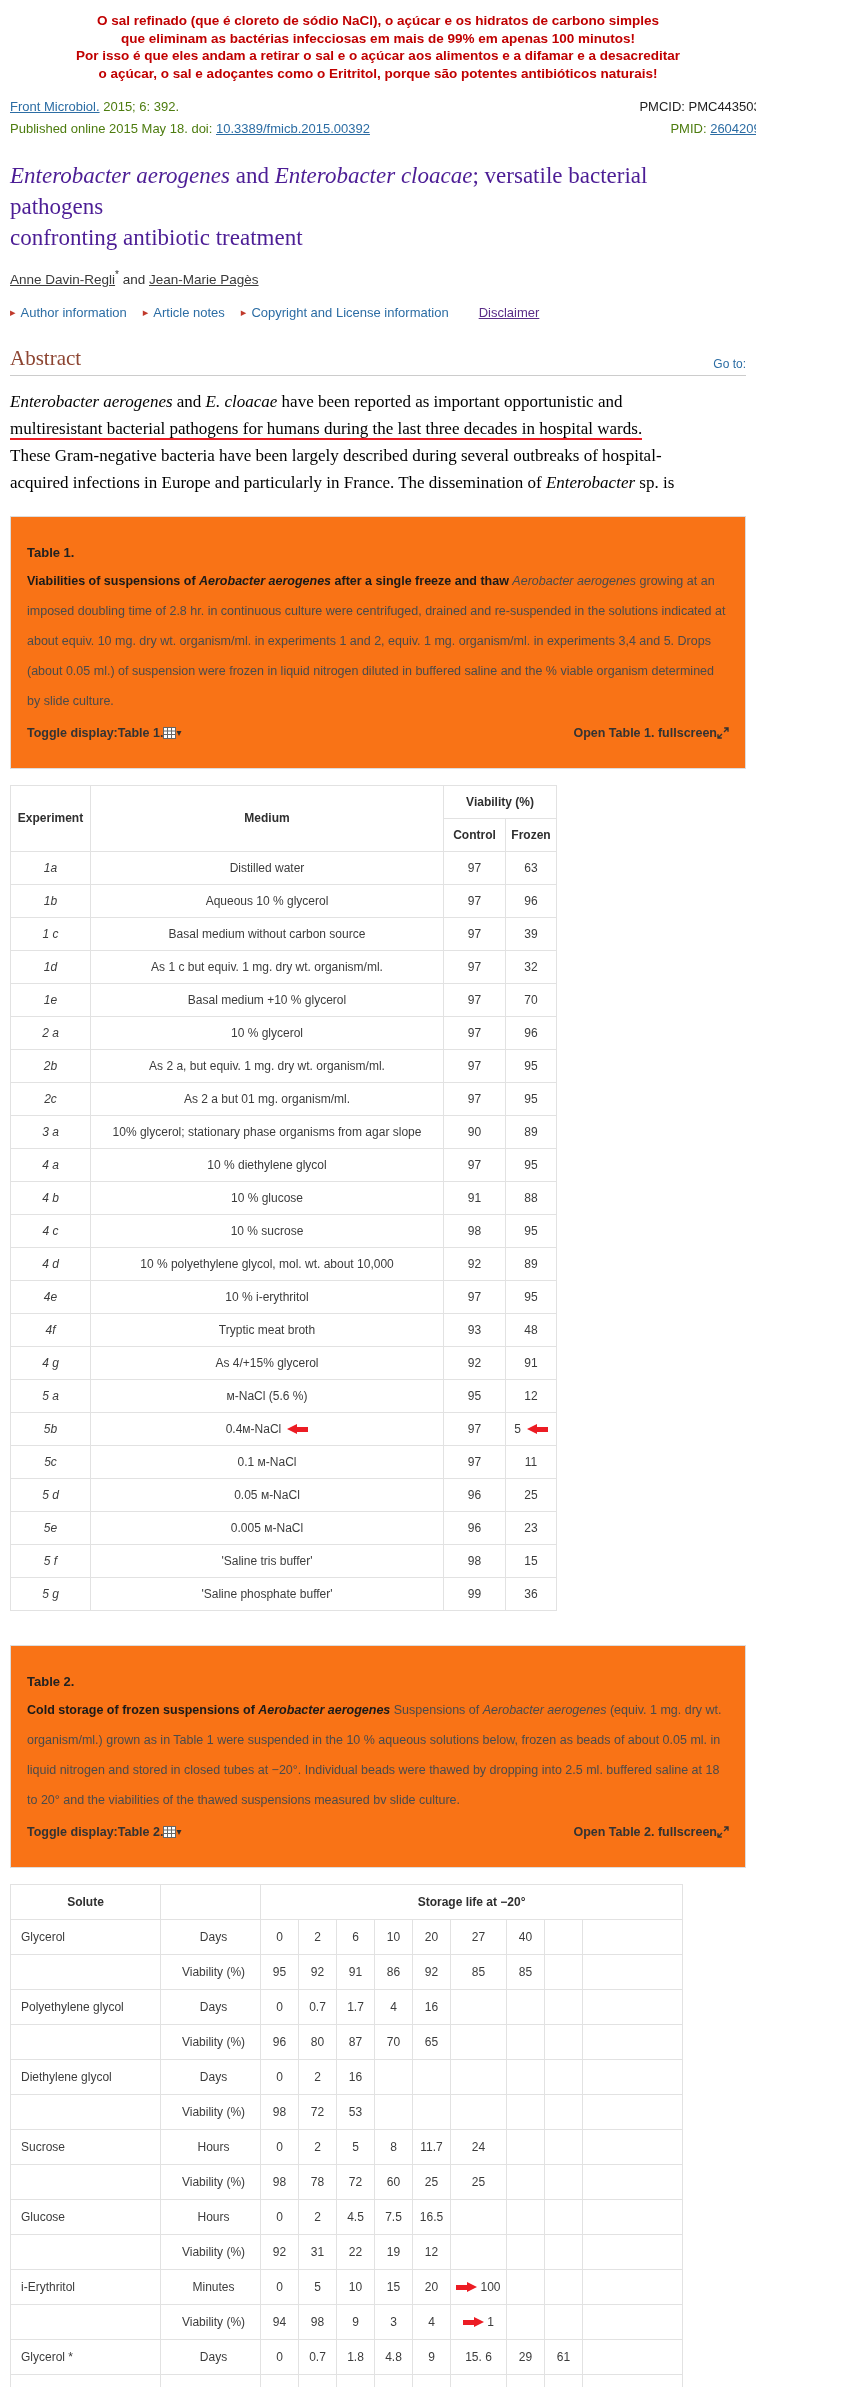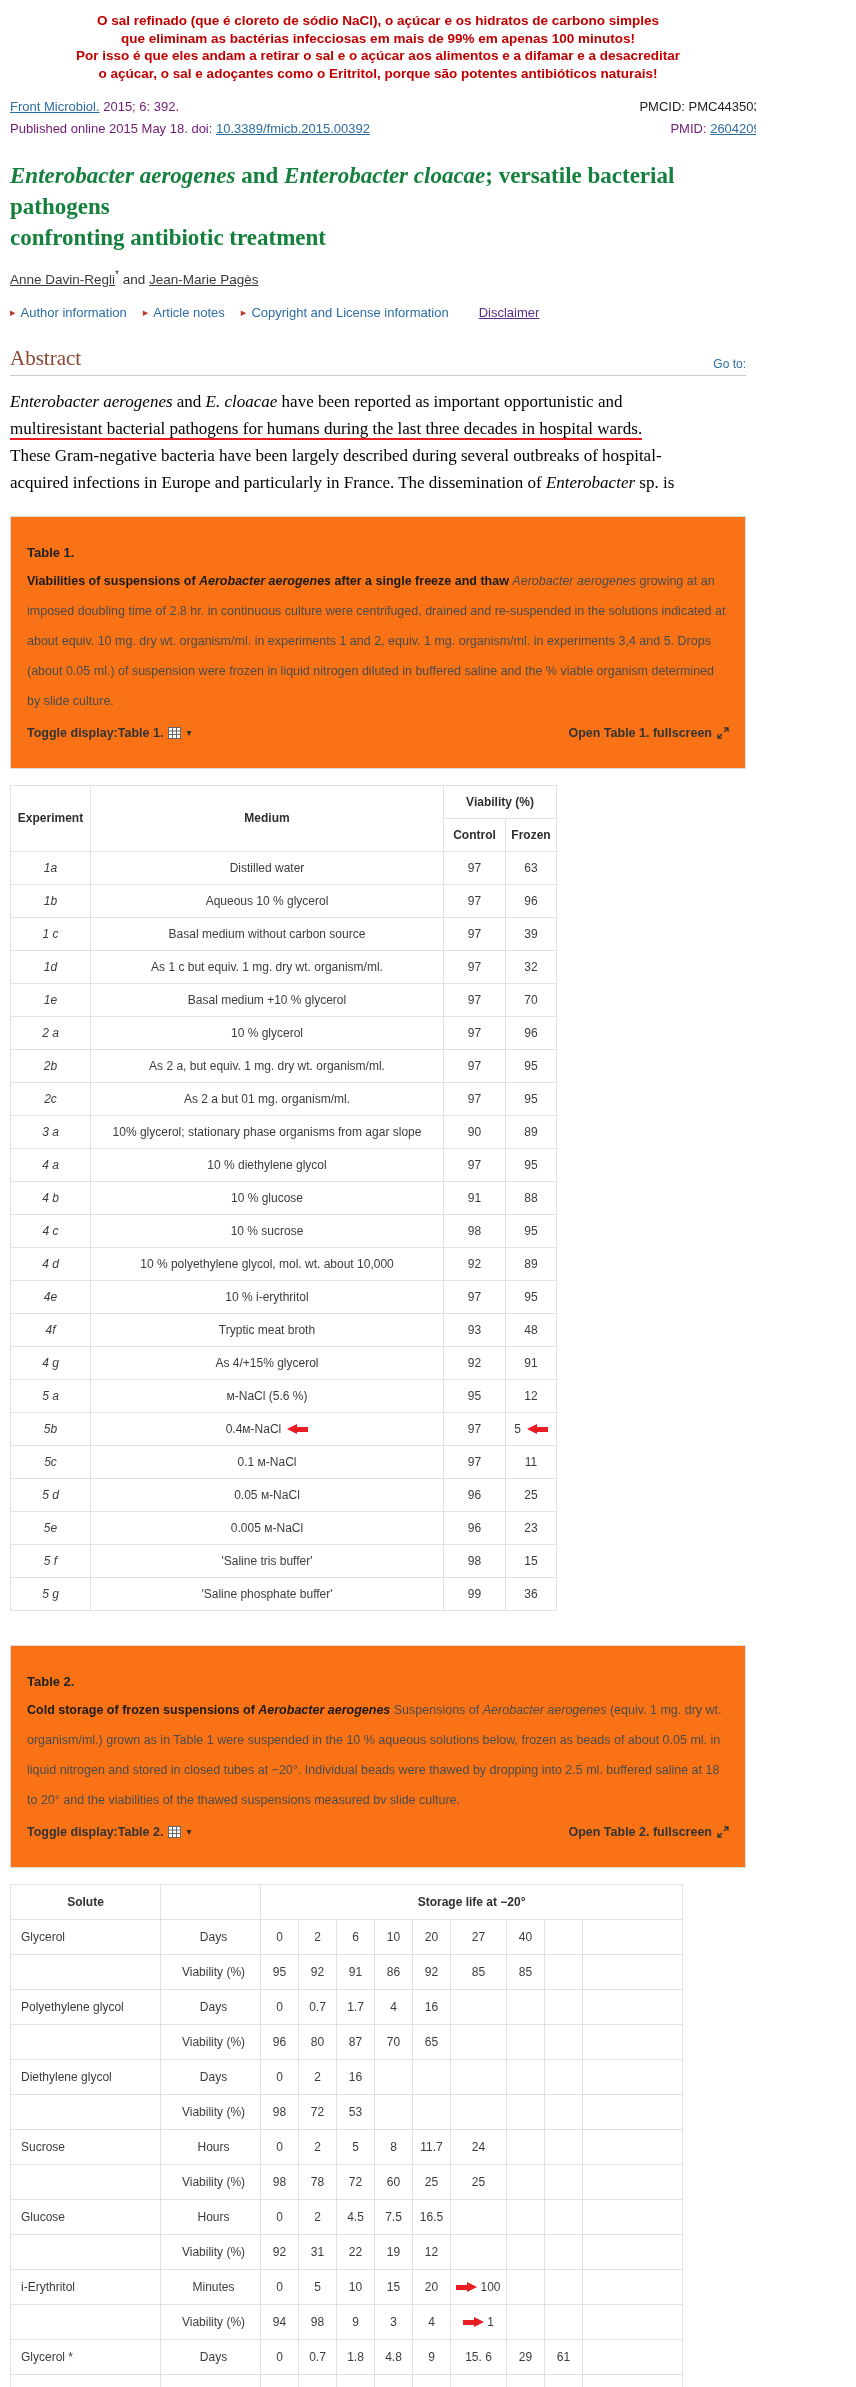--- a/index.html
+++ b/index.html
@@ -16,24 +16,24 @@
   .page{width:756px;min-height:2387px;overflow:hidden;position:relative;padding:0 10px 40px;}
 
   
   .annotation{padding:12px 4px 2px;text-align:center;color:var(--red);font-weight:bold;font-size:13.5px;line-height:17.5px;}
 
   
   .meta{margin-top:12px;font-size:13px;color:#222;}
   .meta-row{display:flex;justify-content:space-between;align-items:baseline;line-height:22px;}
   .meta-right{white-space:nowrap;margin-right:-22px;color:#222;}
   a.link{color:var(--blue);text-decoration:underline;cursor:pointer;}
-  .plain{color:#701a75;}
-
-  
-  .title{font-family:"Liberation Serif","DejaVu Serif",serif;font-size:23px;font-weight:700;line-height:31px;margin:20px 0 0;color:#15803d;}
+  .plain{color:#4d7c0f;}
+
+  
+  .title{font-family:"Liberation Serif","DejaVu Serif",serif;font-size:23px;font-weight:400;line-height:31px;margin:20px 0 0;color:#4c1d95;}
   .authors{margin-top:16px;font-size:13.5px;color:#333;}
   .authors a{color:#3a3a3a;text-decoration:underline;cursor:pointer;}
   .author-mark{font-size:10px;color:#333;}
 
   
   .info-links{margin-top:18px;font-size:13px;display:flex;align-items:center;}
   .info-item{margin-right:16px;color:var(--blue);cursor:pointer;display:inline-flex;align-items:center;}
   .bullet{color:#c0392b;margin-right:5px;font-size:11px;}
   .disclaimer{color:var(--purple);text-decoration:underline;margin-left:14px;cursor:pointer;}
 
@@ -44,21 +44,21 @@
   .rule{border-top:1px solid #ccc;margin-top:4px;}
   .abstract{font-family:"Liberation Serif","DejaVu Serif",serif;font-size:17px;line-height:27px;margin:12px 0 0;color:#000;}
   .seg-u{border-bottom:2.5px solid var(--arrow);}
   .seg-b{font-weight:700;color:#1a1a1a;}
 
   
   .tbox{margin-top:20px;background:#f97316;border:1px solid #ddd;padding:28px 16px;}
   .tbox-title{font-size:13px;font-weight:700;color:#222;}
   .tbox-caption{margin-top:6px;font-size:12.5px;line-height:30px;color:#4b4b4b;}
   .tbox-controls{display:flex;justify-content:space-between;margin-top:10px;font-size:12.5px;font-weight:700;color:#333;}
-  .ctl{cursor:pointer;display:inline-flex;align-items:center;gap:5px;color:#333;}
+  .ctl{cursor:pointer;display:inline-flex;align-items:center;color:#333;}
   .caret{font-size:10px;line-height:1;}
 
   
   table{border-collapse:collapse;font-size:12px;color:#3c3c3c;background:#fff;}
   th,td{border:1px solid var(--cellborder);vertical-align:middle;}
   thead th{font-weight:700;color:#2f2f2f;}
 
   .t1{margin-top:16px;width:546px;table-layout:fixed;}
   .t1 th,.t1 td{padding:9px 4px;text-align:center;}
   .t1 .c-exp{font-style:italic;}

